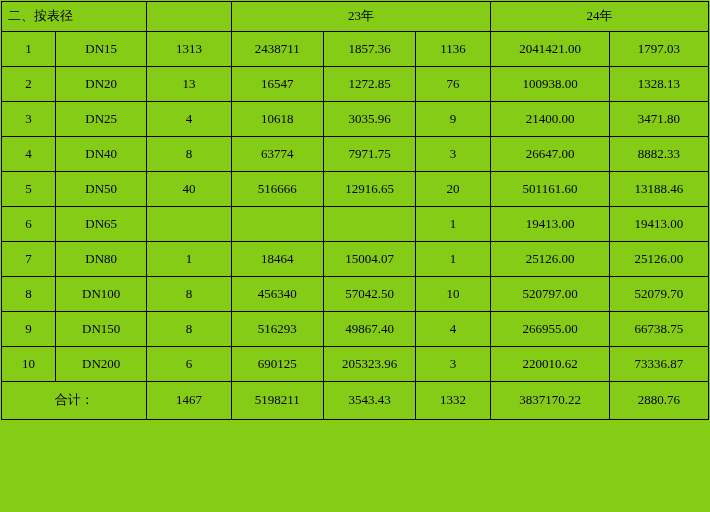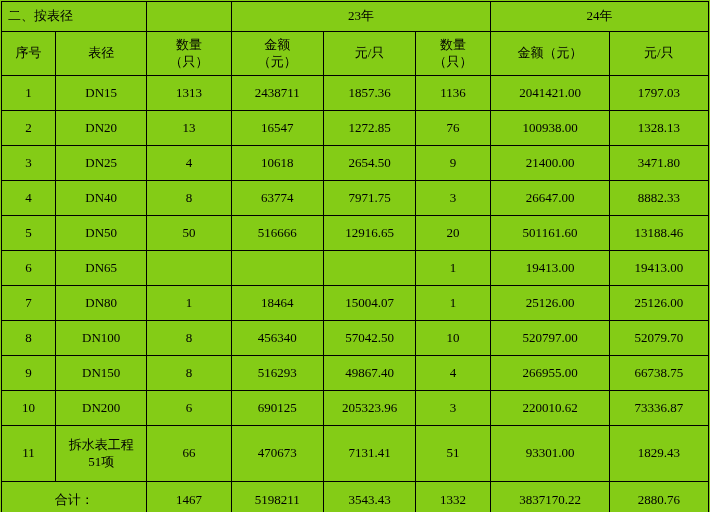--- a/index.html
+++ b/index.html
@@ -87,39 +87,20 @@
       <col class="c-y24unit">
     </colgroup>
     <tbody>
       <tr class="row-title">
         <td class="title-cell" colspan="2">二、按表径</td>
         <td class="blank-cell"></td>
         <td colspan="3">23年</td>
         <td colspan="2">24年</td>
       </tr>
 
-      <tr class="row-header">
-        <td>序号</td>
-        <td>表径</td>
-        <td class="two-line">
-          <div>数量</div>
-          <div>（只）</div>
-        </td>
-        <td class="two-line">
-          <div>金额</div>
-          <div>（元）</div>
-        </td>
-        <td>元/只</td>
-        <td class="two-line">
-          <div>数量</div>
-          <div>（只）</div>
-        </td>
-        <td>金额（元）</td>
-        <td>元/只</td>
-      </tr>
 
       <tr class="row-data">
         <td>1</td>
         <td>DN15</td>
         <td>1313</td>
         <td>2438711</td>
         <td>1857.36</td>
         <td>1136</td>
         <td>2041421.00</td>
         <td>1797.03</td>
@@ -134,41 +115,41 @@
         <td>76</td>
         <td>100938.00</td>
         <td>1328.13</td>
       </tr>
 
       <tr class="row-data">
         <td>3</td>
         <td>DN25</td>
         <td>4</td>
         <td>10618</td>
-        <td>2654.50</td>
+        <td>3035.96</td>
         <td>9</td>
         <td>21400.00</td>
         <td>3471.80</td>
       </tr>
 
       <tr class="row-data">
         <td>4</td>
         <td>DN40</td>
         <td>8</td>
         <td>63774</td>
         <td>7971.75</td>
         <td>3</td>
         <td>26647.00</td>
         <td>8882.33</td>
       </tr>
 
       <tr class="row-data">
         <td>5</td>
         <td>DN50</td>
-        <td>50</td>
+        <td>40</td>
         <td>516666</td>
         <td>12916.65</td>
         <td>20</td>
         <td>501161.60</td>
         <td>13188.46</td>
       </tr>
 
       <tr class="row-data">
         <td>6</td>
         <td>DN65</td>
@@ -217,33 +198,20 @@
         <td>10</td>
         <td>DN200</td>
         <td>6</td>
         <td>690125</td>
         <td>205323.96</td>
         <td>3</td>
         <td>220010.62</td>
         <td>73336.87</td>
       </tr>
 
-      <tr class="row-tall">
-        <td>11</td>
-        <td class="two-line">
-          <div>拆水表工程</div>
-          <div>51项</div>
-        </td>
-        <td>66</td>
-        <td>470673</td>
-        <td>7131.41</td>
-        <td>51</td>
-        <td>93301.00</td>
-        <td>1829.43</td>
-      </tr>
 
       <tr class="row-total">
         <td colspan="2">合计：</td>
         <td>1467</td>
         <td>5198211</td>
         <td>3543.43</td>
         <td>1332</td>
         <td>3837170.22</td>
         <td>2880.76</td>
       </tr>

